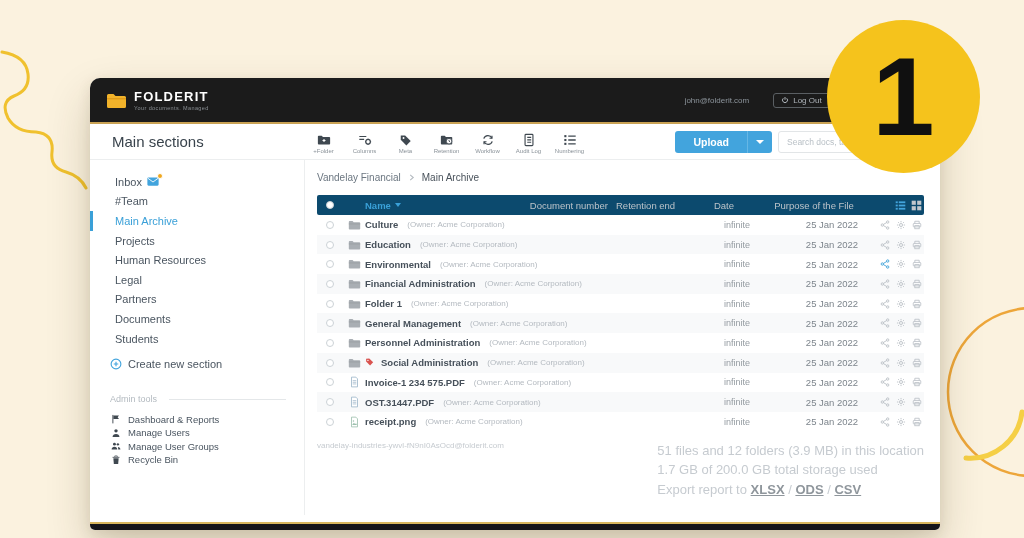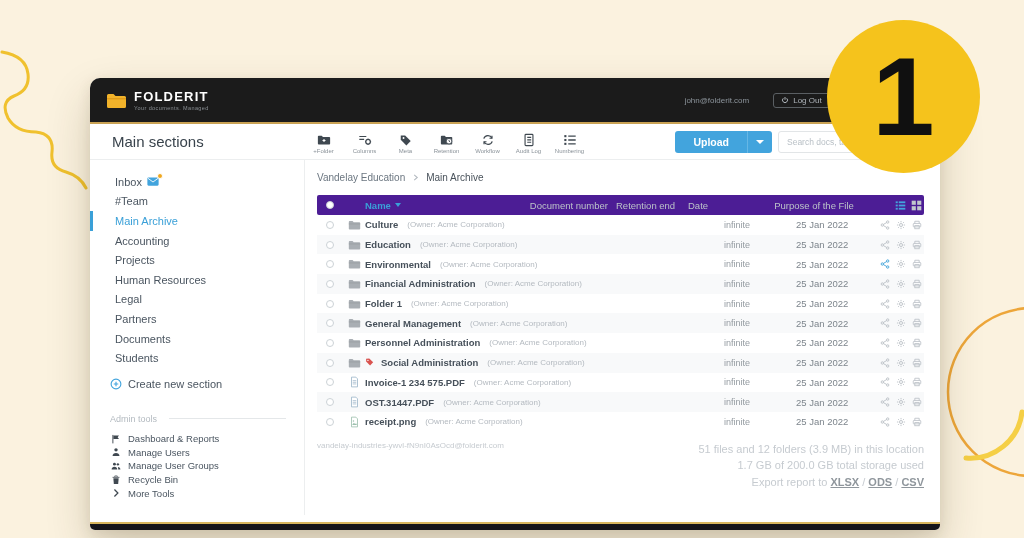--- a/index.html
+++ b/index.html
@@ -69,28 +69,28 @@
   .aicon { width:11px; height:11px; display:flex; align-items:center; justify-content:center; }
   .aicon svg { width:10px; height:10px; }
 
   
   .main { flex:1; padding:12px 16px 0 12px; display:flex; flex-direction:column; min-width:0; }
   .breadcrumb { display:flex; align-items:center; gap:7px; font-size:10px; }
   .crumb-root { color:#6b7680; cursor:pointer; }
   .crumb-current { color:#49525b; cursor:pointer; }
   .crumb-sep svg { width:7px; height:7px; }
 
-  .thead { margin-top:12px; height:20px; background:#4c1d95; border-radius:2px;
+  .thead { margin-top:12px; height:20px; background:#0c4a6e; border-radius:2px;
     display:flex; align-items:center; font-size:9.5px; color:#bcc3c9; }
   .c-check { width:26px; display:flex; justify-content:center; }
   .c-icon { width:22px; display:flex; justify-content:center; }
   .c-name { flex:1; min-width:0; display:flex; align-items:center; gap:4px; white-space:nowrap; overflow:visible; }
   .c-doc { width:130px; text-align:right; white-space:nowrap; }
   .c-ret { width:80px; padding-left:8px; white-space:nowrap; }
-  .c-date { width:72px; text-align:left; white-space:nowrap; }
+  .c-date { width:72px; text-align:center; white-space:nowrap; }
   .c-purpose { width:108px; text-align:center; white-space:nowrap; }
   .c-actions { width:56px; display:flex; align-items:center; justify-content:flex-end; gap:6px; padding-right:2px; }
   .thead .c-name { color:#3aa0d8; font-weight:bold; }
   .sort-caret { width:0; height:0; border-left:3.5px solid transparent; border-right:3.5px solid transparent; border-top:4px solid #3aa0d8; }
   .cb { width:8px; height:8px; border:1px solid #ccd2d6; border-radius:50%; background:#fff; cursor:pointer; }
   .view-toggles { display:flex; align-items:center; gap:5px; }
   .view-toggles svg { width:11px; height:11px; cursor:pointer; }
 
   .rows { }
   .row { height:19.7px; display:flex; align-items:center; font-size:9.5px; cursor:pointer; }
@@ -101,21 +101,21 @@
   .row-name { font-weight:bold; color:#46505a; white-space:nowrap; }
   .row-owner { font-size:8px; color:#b4bac0; margin-left:5px; white-space:nowrap; font-weight:normal; }
   .row .c-ret { color:#949ba1; font-size:9px; }
   .row .c-date { color:#7d858c; font-size:9.5px; }
   .act { color:#b9bfc5; display:flex; }
   .act svg { width:10px; height:10px; }
   .act.shared { color:#3aa0d8; }
 
   .mfooter { margin-top:9px; display:flex; align-items:flex-start;gap:40px; }
   .loc-email { font-size:8px; color:#c6cbd0; }
-  .stats { margin-left:auto; text-align:right; font-size:11px; color:#c6cbd0; line-height:1.5; }
+  .stats { margin-left:auto; text-align:left; font-size:13px; color:#c6cbd0; line-height:1.5; }
   .export-line { }
   .export-link { color:#8f969c; font-weight:bold; text-decoration:underline; cursor:pointer; }
   .export-sep { color:#c6cbd0; }
 
   .window-bottom { position:absolute; left:0; right:0; bottom:0; height:8px;
     background:#15151a; border-top:2px solid #d8b65e; border-radius:0 0 5px 5px; }
 
   
   .step-circle { position:absolute; left:827px; top:20px; width:153px; height:153px; border-radius:50%;
     background:#f5c31c; display:flex; align-items:center; justify-content:center; }
@@ -261,24 +261,20 @@
                 </svg>
       <span class="inbox-badge"></span>
     </span>
   </div>
             <div class="nav-item">
     <span>#Team</span>
 
   </div>
             <div class="nav-item active">
     <span>Main Archive</span>
-
-  </div>
-            <div class="nav-item">
-    <span>Accounting</span>
 
   </div>
             <div class="nav-item">
     <span>Projects</span>
 
   </div>
             <div class="nav-item">
     <span>Human Resources</span>
 
   </div>
@@ -344,35 +340,27 @@
               <div class="admin-item">
     <span class="aicon">
                   <svg viewBox="0 0 16 16" fill="#3f4850">
                     <path d="M3.8 5h8.4l-.7 9.5H4.5z"></path>
                     <rect x="2.5" y="3" width="11" height="1.3"></rect>
                     <path d="M6 3V1.5h4V3" stroke="#3f4850" stroke-width="1.2" fill="none"></path>
                   </svg>
                 </span>
     <span>Recycle Bin</span>
   </div>
-              <div class="admin-item">
-    <span class="aicon">
-                  <svg viewBox="0 0 16 16" fill="none" stroke="#3f4850" stroke-width="2">
-                    <path d="M5.5 2.5L11 8l-5.5 5.5"></path>
-                  </svg>
-                </span>
-    <span>More Tools</span>
-  </div>
             </div>
         </div>
       </div>
 
       <div class="main">
         <div class="breadcrumb">
-          <span class="crumb-root">Vandelay Education</span>
+          <span class="crumb-root">Vandelay Financial</span>
           <span class="crumb-sep">
             <svg viewBox="0 0 16 16" fill="none" stroke="#b4bac0" stroke-width="2.5">
                 <path d="M5 2l7 6-7 6"></path>
               </svg>
           </span>
           <span class="crumb-current">Main Archive</span>
         </div>
 
         <div class="thead">
           <span class="c-check">

